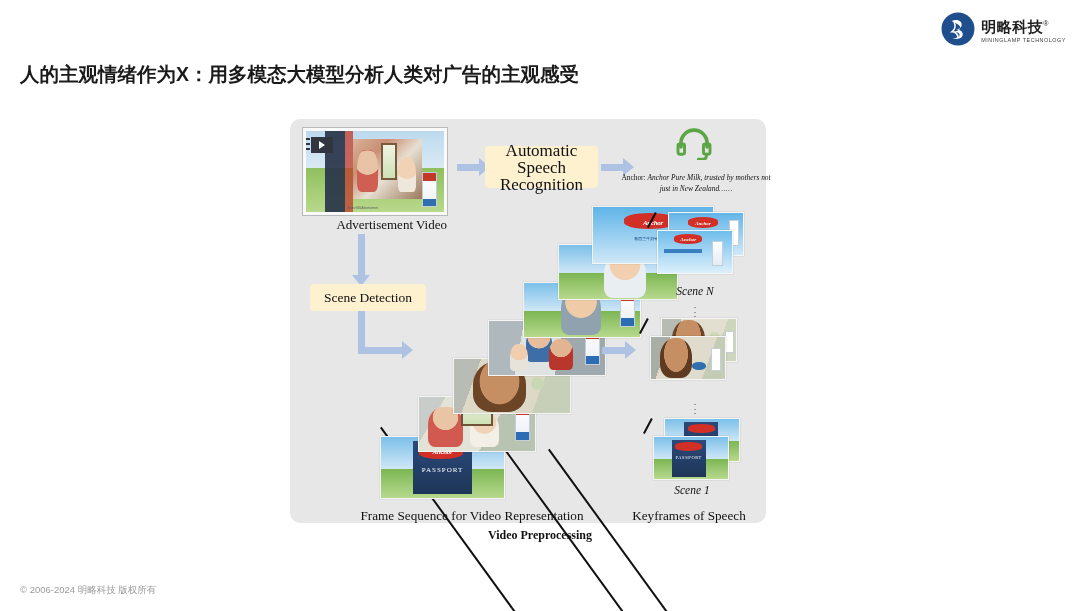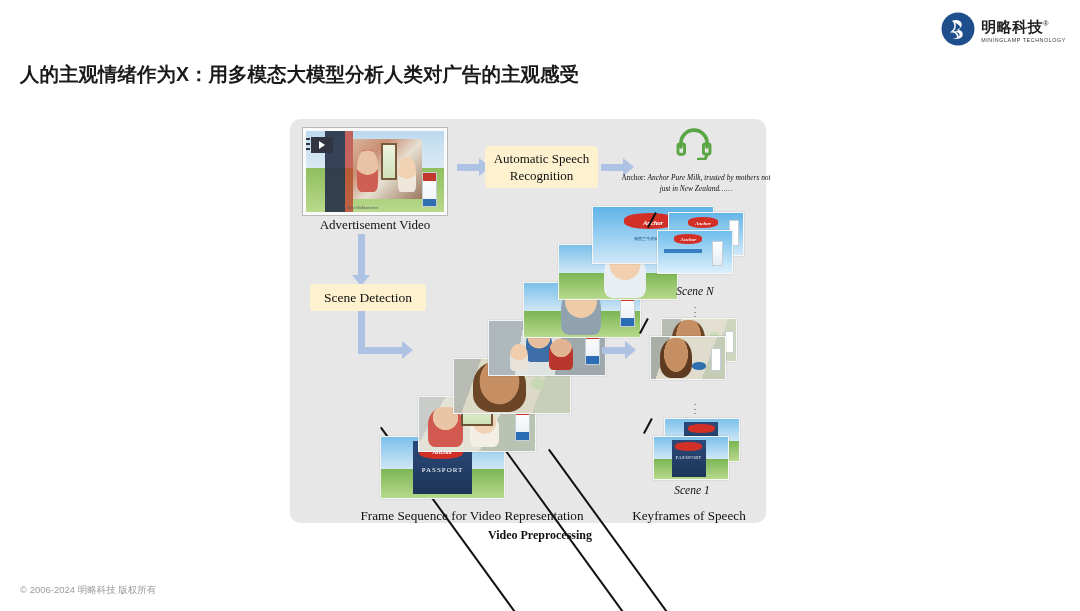--- a/index.html
+++ b/index.html
@@ -90,36 +90,36 @@
     border-top:4px solid transparent; border-bottom:4px solid transparent;
   }
   .ad-sprocket { position:absolute; left:0; width:4px; height:2px; background:#30353f; }
   .ad-caption {
     position:absolute; left:30%; bottom:2px; font-size:2.6px; color:#55585c;
     white-space:nowrap;
   }
 
   .label-serif {
     font-family:"Liberation Serif", serif;
-    color:#111; text-align:center;
+    color:#111; text-align:right;
   }
   .ad-label {
     position:absolute; left:303px; top:217px; width:144px;
     font-size:13px;
   }
 
   
   .proc-box {
     position:absolute;
     background:#fdf1cf; border-radius:4px;
     font-family:"Liberation Serif", serif;
     color:#101010; text-align:center;
     display:flex; align-items:center; justify-content:center;
   }
-  .box-asr  { left:485px; top:146px; width:113px; height:42px; font-size:13px; line-height:17px; }
+  .box-asr  { left:485px; top:146px; width:113px; height:42px; font-size:17px; line-height:17px; }
   .box-scene{ left:310px; top:284px; width:116px; height:27px; font-size:13.5px; }
 
   
   .arrow { position:absolute; background:#aec2e4; }
   .arrow-head {
     position:absolute; width:0; height:0;
   }
   .ah-right { border-left:11px solid #aec2e4; border-top:9px solid transparent; border-bottom:9px solid transparent; }
   .ah-down  { border-top:11px solid #aec2e4; border-left:9px solid transparent; border-right:9px solid transparent; }
 

